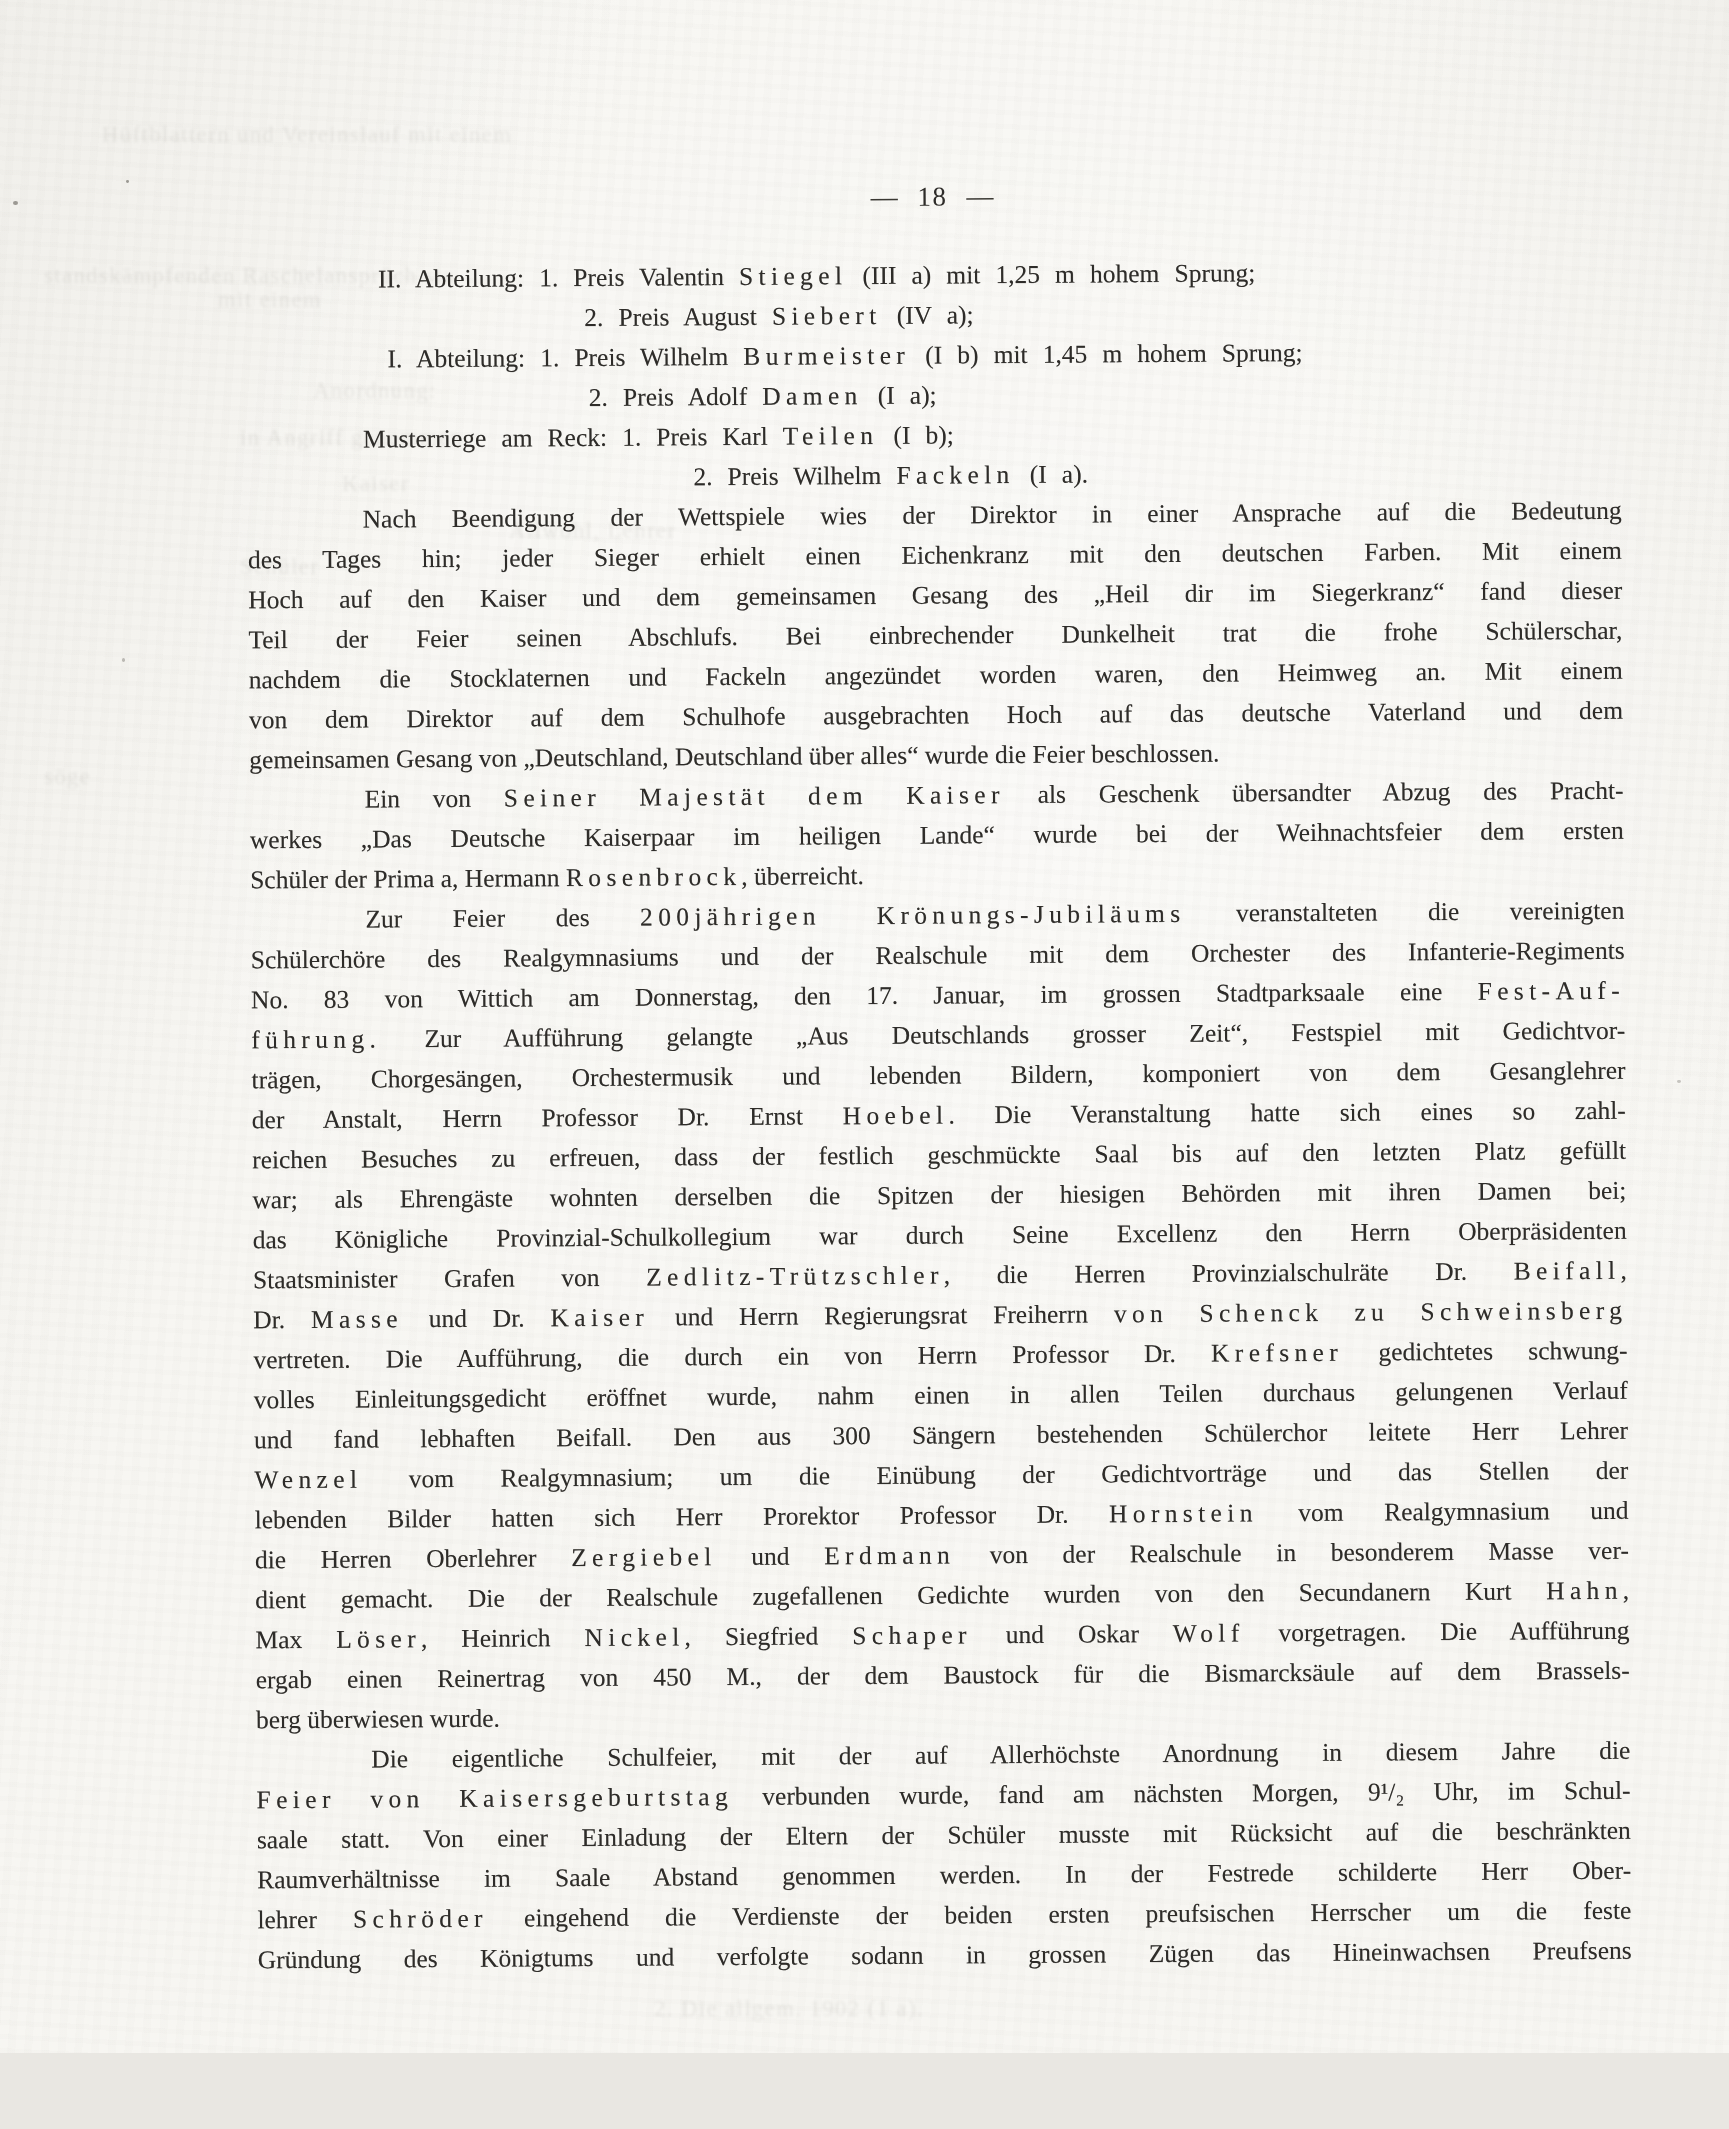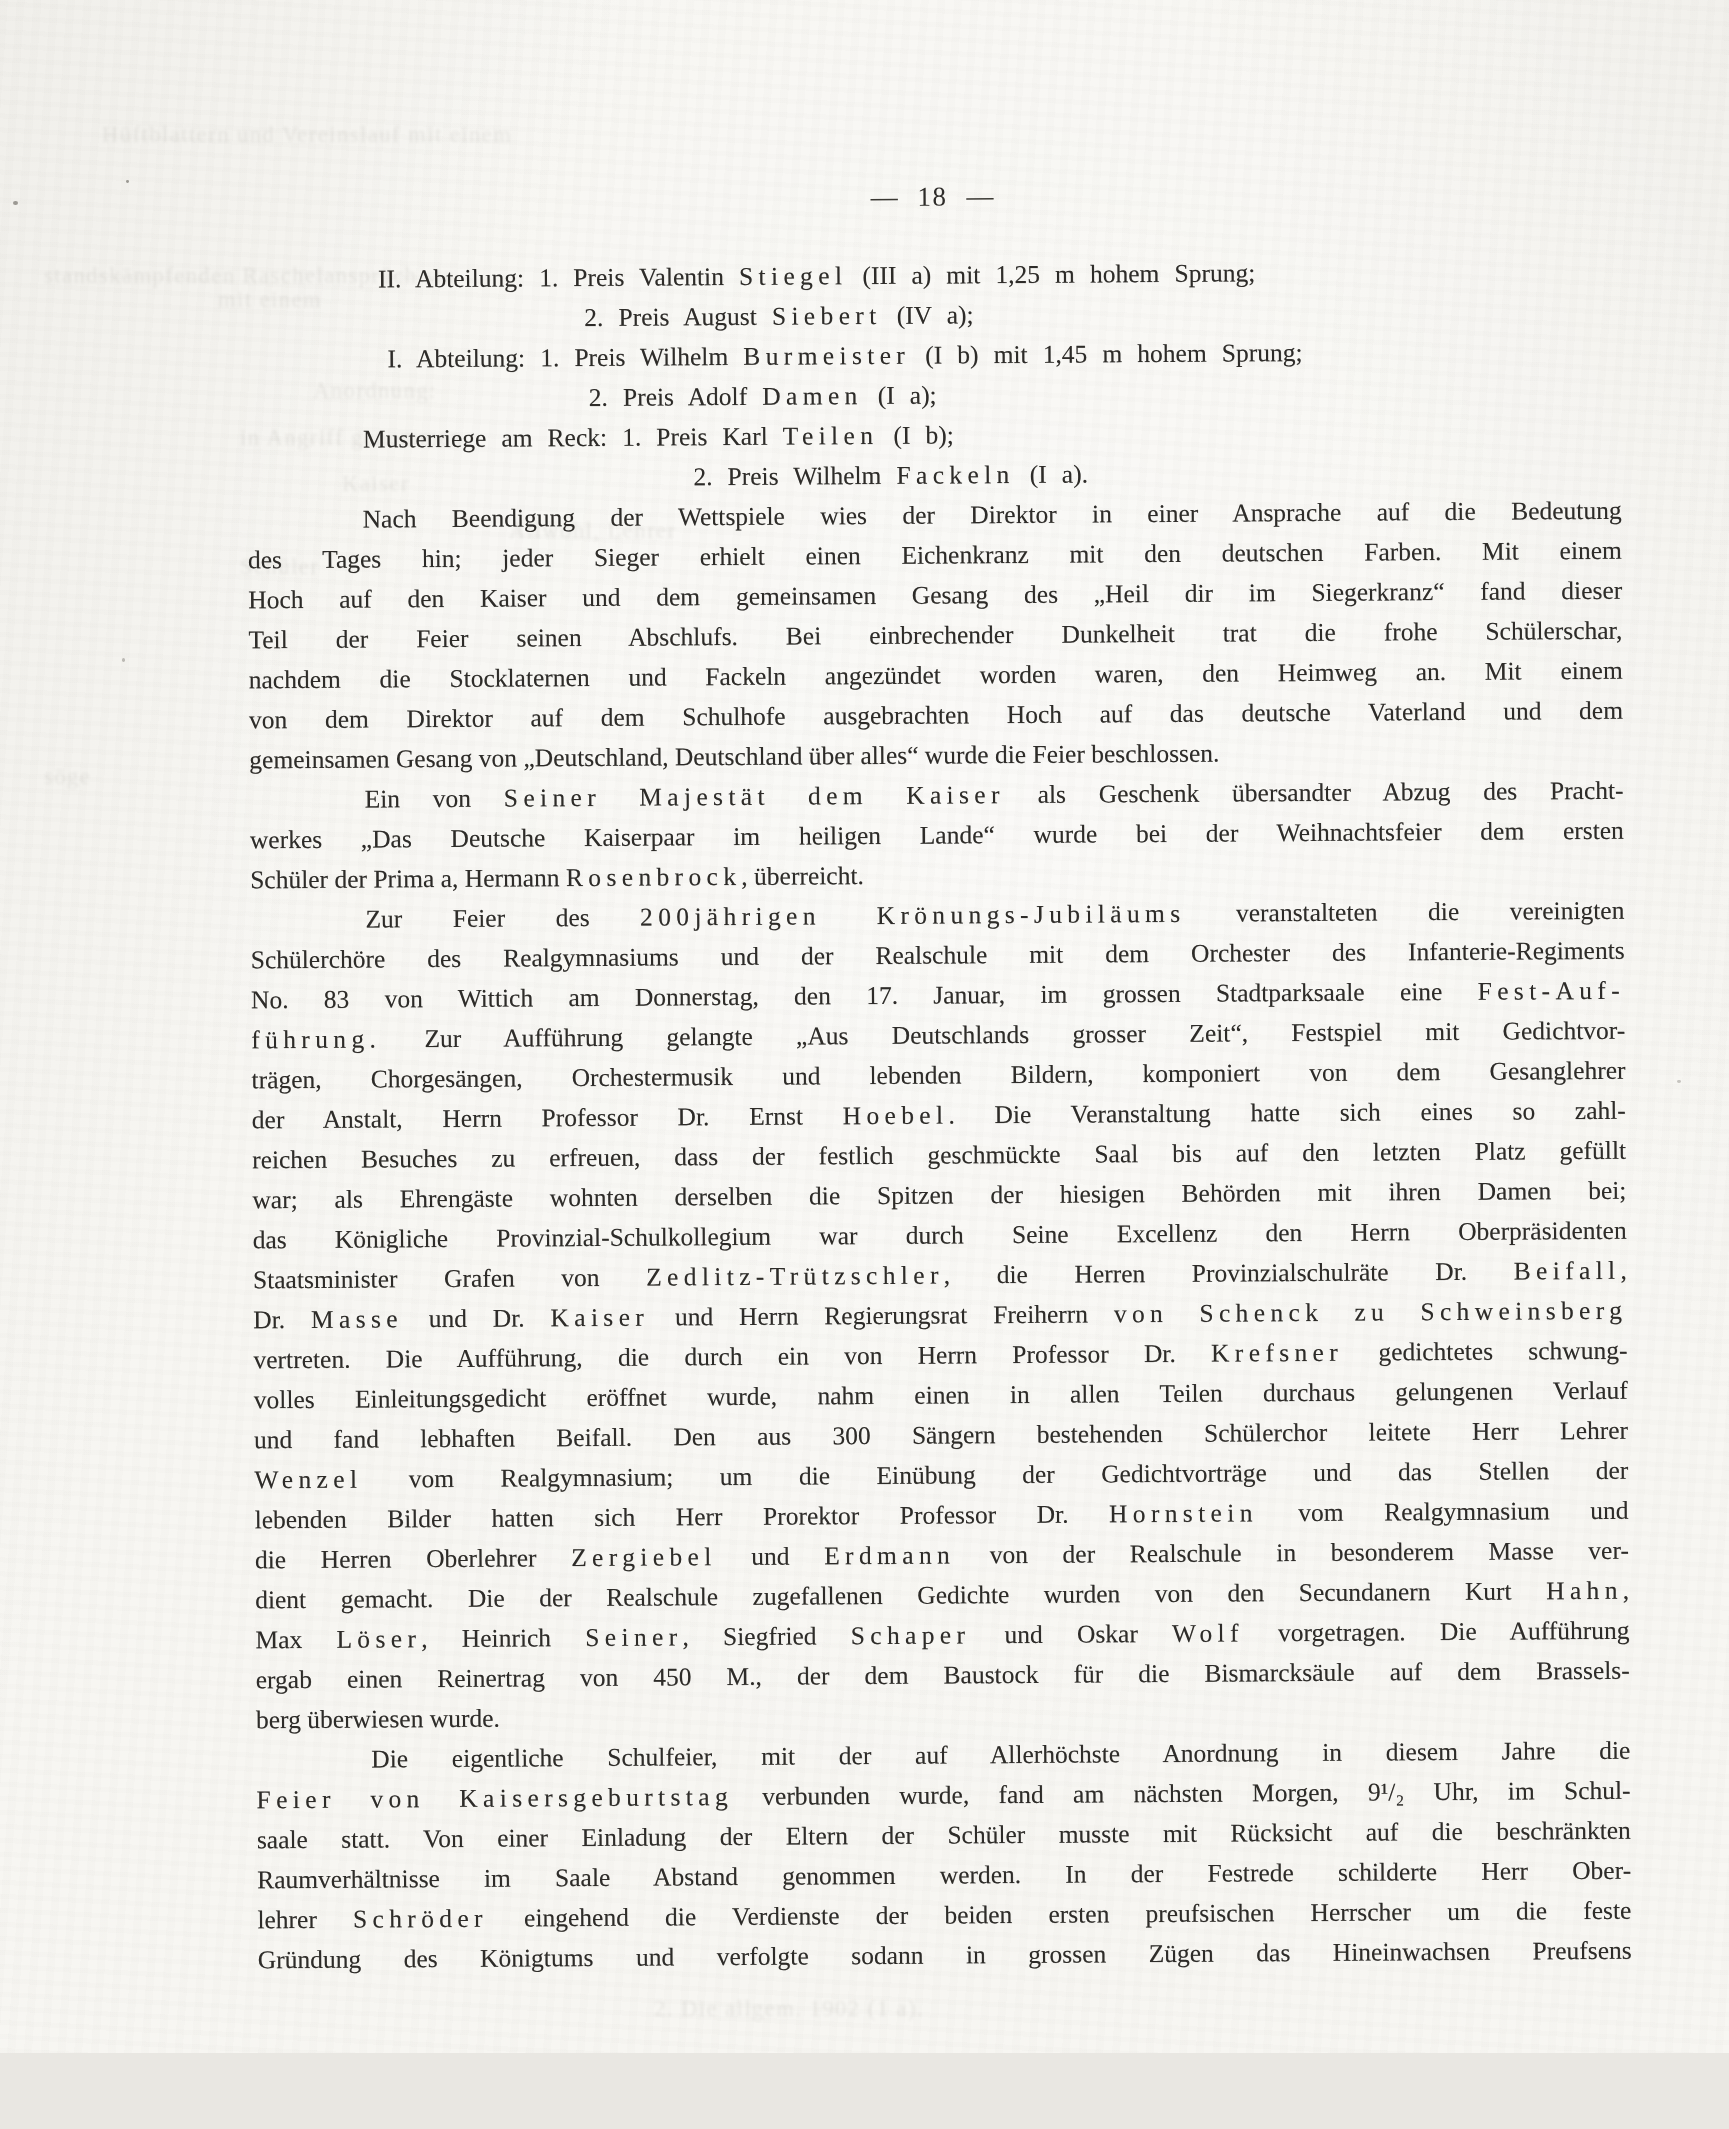--- a/index.html
+++ b/index.html
@@ -147,21 +147,21 @@
         <div class="line para">das Königliche Provinzial-Schulkollegium war durch Seine Excellenz den Herrn Oberpräsidenten</div>
         <div class="line para">Staatsminister Grafen von <span class="sperr">Zedlitz-Trützschler</span>, die Herren Provinzialschulräte Dr. <span class="sperr">Beifall</span>,</div>
         <div class="line para">Dr. <span class="sperr">Masse</span> und Dr. <span class="sperr">Kaiser</span> und Herrn Regierungsrat Freiherrn <span class="sperr">von Schenck zu Schweinsberg</span></div>
         <div class="line para">vertreten. Die Aufführung, die durch ein von Herrn Professor Dr. <span class="sperr">Krefsner</span> gedichtetes schwung-</div>
         <div class="line para">volles Einleitungsgedicht eröffnet wurde, nahm einen in allen Teilen durchaus gelungenen Verlauf</div>
         <div class="line para">und fand lebhaften Beifall. Den aus 300 Sängern bestehenden Schülerchor leitete Herr Lehrer</div>
         <div class="line para"><span class="sperr">Wenzel</span> vom Realgymnasium; um die Einübung der Gedichtvorträge und das Stellen der</div>
         <div class="line para">lebenden Bilder hatten sich Herr Prorektor Professor Dr. <span class="sperr">Hornstein</span> vom Realgymnasium und</div>
         <div class="line para">die Herren Oberlehrer <span class="sperr">Zergiebel</span> und <span class="sperr">Erdmann</span> von der Realschule in besonderem Masse ver-</div>
         <div class="line para">dient gemacht. Die der Realschule zugefallenen Gedichte wurden von den Secundanern Kurt <span class="sperr">Hahn</span>,</div>
-        <div class="line para">Max <span class="sperr">Löser</span>, Heinrich <span class="sperr">Seiner</span>, Siegfried <span class="sperr">Schaper</span> und Oskar <span class="sperr">Wolf</span> vorgetragen. Die Aufführung</div>
+        <div class="line para">Max <span class="sperr">Löser</span>, Heinrich <span class="sperr">Nickel</span>, Siegfried <span class="sperr">Schaper</span> und Oskar <span class="sperr">Wolf</span> vorgetragen. Die Aufführung</div>
         <div class="line para">ergab einen Reinertrag von 450 M., der dem Baustock für die Bismarcksäule auf dem Brassels-</div>
         <div class="line para lastline">berg überwiesen wurde.</div>
         <div class="line para indent">Die eigentliche Schulfeier, mit der auf Allerhöchste Anordnung in diesem Jahre die</div>
         <div class="line para"><span class="sperr">Feier von Kaisersgeburtstag</span> verbunden wurde, fand am nächsten Morgen, 9¹/₂ Uhr, im Schul-</div>
         <div class="line para">saale statt. Von einer Einladung der Eltern der Schüler musste mit Rücksicht auf die beschränkten</div>
         <div class="line para">Raumverhältnisse im Saale Abstand genommen werden. In der Festrede schilderte Herr Ober-</div>
         <div class="line para">lehrer <span class="sperr">Schröder</span> eingehend die Verdienste der beiden ersten preufsischen Herrscher um die feste</div>
         <div class="line para">Gründung des Königtums und verfolgte sodann in grossen Zügen das Hineinwachsen Preufsens</div>
       </div>
   </div>

